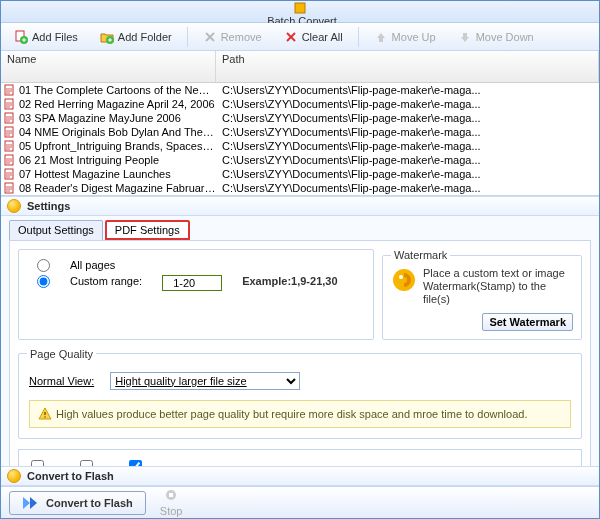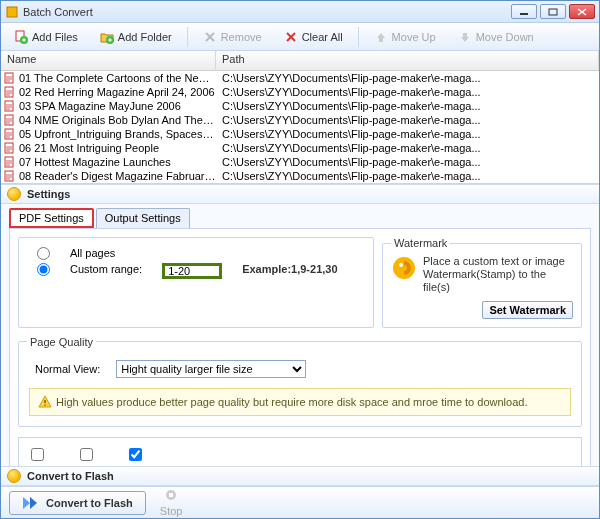--- a/index.html
+++ b/index.html
@@ -1,68 +1,68 @@
 <!DOCTYPE html>
 <html><head>
 <meta charset="utf-8">
 <style>
 * { box-sizing: border-box; margin: 0; padding: 0; font-family: "Segoe UI", Tahoma, sans-serif; font-size: 11px; }
 body { background: #fff; width: 600px; height: 519px; overflow: hidden; }
 
 .window { width: 600px; height: 519px; border: 1px solid #5a8ec9; background: #f4f8ff; display: flex; flex-direction: column; }
 
-.titlebar { height: 22px; background: linear-gradient(#eaf2fd,#d6e6fb); display: flex; align-items: center; padding: 0 4px; border-bottom: 1px solid #b9cde6; }
+.titlebar { height: 22px; background: linear-gradient(#eaf2fd,#d6e6fb); display: flex; align-items: center; padding: 0 4px; border-bottom: 1px solid #b9cde6; flex-direction: column; }
 .titlebar .title { flex: 1; color: #333; margin-left: 4px; }
 .titlebar .winbtns { display: flex; gap: 3px; }
 .winbtn { width: 26px; height: 15px; border: 1px solid #7a9cc7; border-radius: 2px; display: flex; align-items: center; justify-content: center; font-size: 10px; }
 .winbtn.min { background: linear-gradient(#f5faff,#d8e8ff); }
 .winbtn.max { background: linear-gradient(#f5faff,#d8e8ff); }
 .winbtn.close { background: linear-gradient(#f08080,#d44); color: #fff; border-color: #a33; }
 
 .section-header { height: 20px; background: linear-gradient(#fefefe,#e9f2ff); border-top: 1px solid #cfdcee; border-bottom: 1px solid #cfdcee; display: flex; align-items: center; padding: 0 6px; font-weight: bold; color: #2a2a2a; }
 .section-header .ball { width: 14px; height: 14px; border-radius: 50%; background: radial-gradient(circle at 35% 30%, #ffe680, #f7b500 70%); margin-right: 6px; border: 1px solid #d89a00; }
 
 .toolbar { height: 28px; background: linear-gradient(#fdfefe,#e5eefc); border-bottom: 1px solid #c6d6ee; display: flex; align-items: center; padding: 2px 6px; gap: 8px; }
 .tbtn { display: flex; align-items: center; gap: 4px; padding: 2px 6px; border: 1px solid transparent; border-radius: 3px; color: #333; }
 .tbtn.disabled { color: #a6a6a6; }
 .tbtn .icon { width: 14px; height: 14px; display: flex; align-items: center; justify-content: center; }
 .sep { width: 1px; height: 20px; background: #cad9ef; }
 
 .filelist { flex: 0 0 auto; background: #fff; border-bottom: 1px solid #c7d6ee; }
-.filehead { display: flex; height: 20px; background: linear-gradient(#fdfdfd,#ececec); border-bottom: 1px solid #d0d0d0; }
+.filehead { display: flex; height: 32px; background: linear-gradient(#fdfdfd,#ececec); border-bottom: 1px solid #d0d0d0; }
 .filehead .col { padding: 2px 6px; border-right: 1px solid #d8d8d8; color: #333; }
 .filehead .col.name { width: 215px; }
 .filehead .col.path { flex: 1; }
 .filerow { display: flex; height: 14px; align-items: center; }
 .filerow .pdf-icon { width: 12px; height: 12px; margin: 0 3px; }
 .filerow .fname { width: 197px; white-space: nowrap; overflow: hidden; text-overflow: ellipsis; color: #000; }
 .filerow .fpath { flex: 1; white-space: nowrap; overflow: hidden; text-overflow: ellipsis; color: #000; padding-left: 6px; }
 
 .settings-body { flex: 1; padding: 4px 8px 6px 8px; background: #f7faff; overflow: hidden; }
 .tabs { display: flex; }
 .tab { padding: 3px 8px; border: 1px solid #9fb6d7; border-bottom: none; background: #eaf1fc; margin-right: 2px; border-radius: 2px 2px 0 0; }
 .tab.active { background: #fff; border: 2px solid #d33; border-bottom: 2px solid #d33; padding: 2px 8px; }
 .tab-panel { border: 1px solid #c7d6ee; background: #fff; padding: 8px; }
 
 .row-top { display: flex; gap: 8px; }
 fieldset { border: 1px solid #c7d6ee; border-radius: 2px; padding: 6px 8px 8px 8px; }
 legend { color: #333; padding: 0 3px; }
 .fs-import { flex: 1; }
 .fs-watermark { width: 200px; }
 .radio-row { display: flex; align-items: flex-start; margin: 3px 0 3px 10px; gap: 20px; }
-.radio-row input[type=text] { width: 60px; height: 16px; border: 3px solid #4d7c0f; padding: 0 3px; }
+.radio-row input[type=text] { width: 60px; height: 16px; border: 1px solid #4d7c0f; padding: 0 10px; }
 .example { margin-left: 0; color: #333; font-weight: bold; }
 
 .wm-body { display: flex; gap: 6px; align-items: flex-start; }
 .wm-icon { width: 26px; height: 26px; }
 .wm-text { flex: 1; color: #333; line-height: 1.2; }
 .wm-btn { margin-top: 6px; padding: 2px 6px; border: 1px solid #8aa6c9; background: linear-gradient(#fdfdfd,#e7eefb); border-radius: 2px; float: right; font-weight: bold; }
 
 .fs-quality { margin-top: 8px; }
-.quality-row { display: flex; align-items: center; gap: 16px; margin: 6px 8px; }
+.quality-row { display: flex; align-items: center; gap: 16px; margin: 6px 2px; text-decoration: underline; }
 .quality-row select { width: 190px; height: 18px; border: 1px solid #8aa6c9; background: #fff; }
 .info-bar { margin: 10px 2px 2px 2px; border: 1px solid #e7d98a; background: #fffde8; padding: 6px 8px; display: flex; align-items: center; gap: 4px; color: #5a5a20; }
 
 .checks { margin-top: 10px; border: 1px solid #c7d6ee; padding: 10px 12px; display: flex; gap: 36px; align-items: center; }
 .chk { display: flex; align-items: center; gap: 4px; }
 
 .convert-bar { height: 32px; background: linear-gradient(#ffffff,#e5eefc); display: flex; align-items: center; padding: 0 8px; gap: 14px; border-top: 1px solid #c7d6ee; }
 .convert-btn { display: flex; align-items: center; gap: 6px; padding: 4px 12px; border: 1px solid #8aa6c9; border-radius: 3px; background: linear-gradient(#fdfdfd,#e7eefb); font-weight: bold; color: #333; }
 .stop-btn { display: flex; align-items: center; gap: 4px; color: #a6a6a6; flex-direction: column; }
 
@@ -251,22 +251,22 @@
       </div>
   </div>
 
   <div class="section-header">
     <span class="ball"></span>
     <span>Settings</span>
   </div>
 
   <div class="settings-body">
     <div class="tabs">
+      <div class="tab">Output Settings</div>
       <div class="tab active">PDF Settings</div>
-      <div class="tab">Output Settings</div>
     </div>
     <div class="tab-panel">
 
       <div class="row-top">
         <fieldset class="fs-import">
           <div class="radio-row">
             <input type="radio" name="pr" style="">
             <span>All pages</span>
           </div>
           <div class="radio-row">

